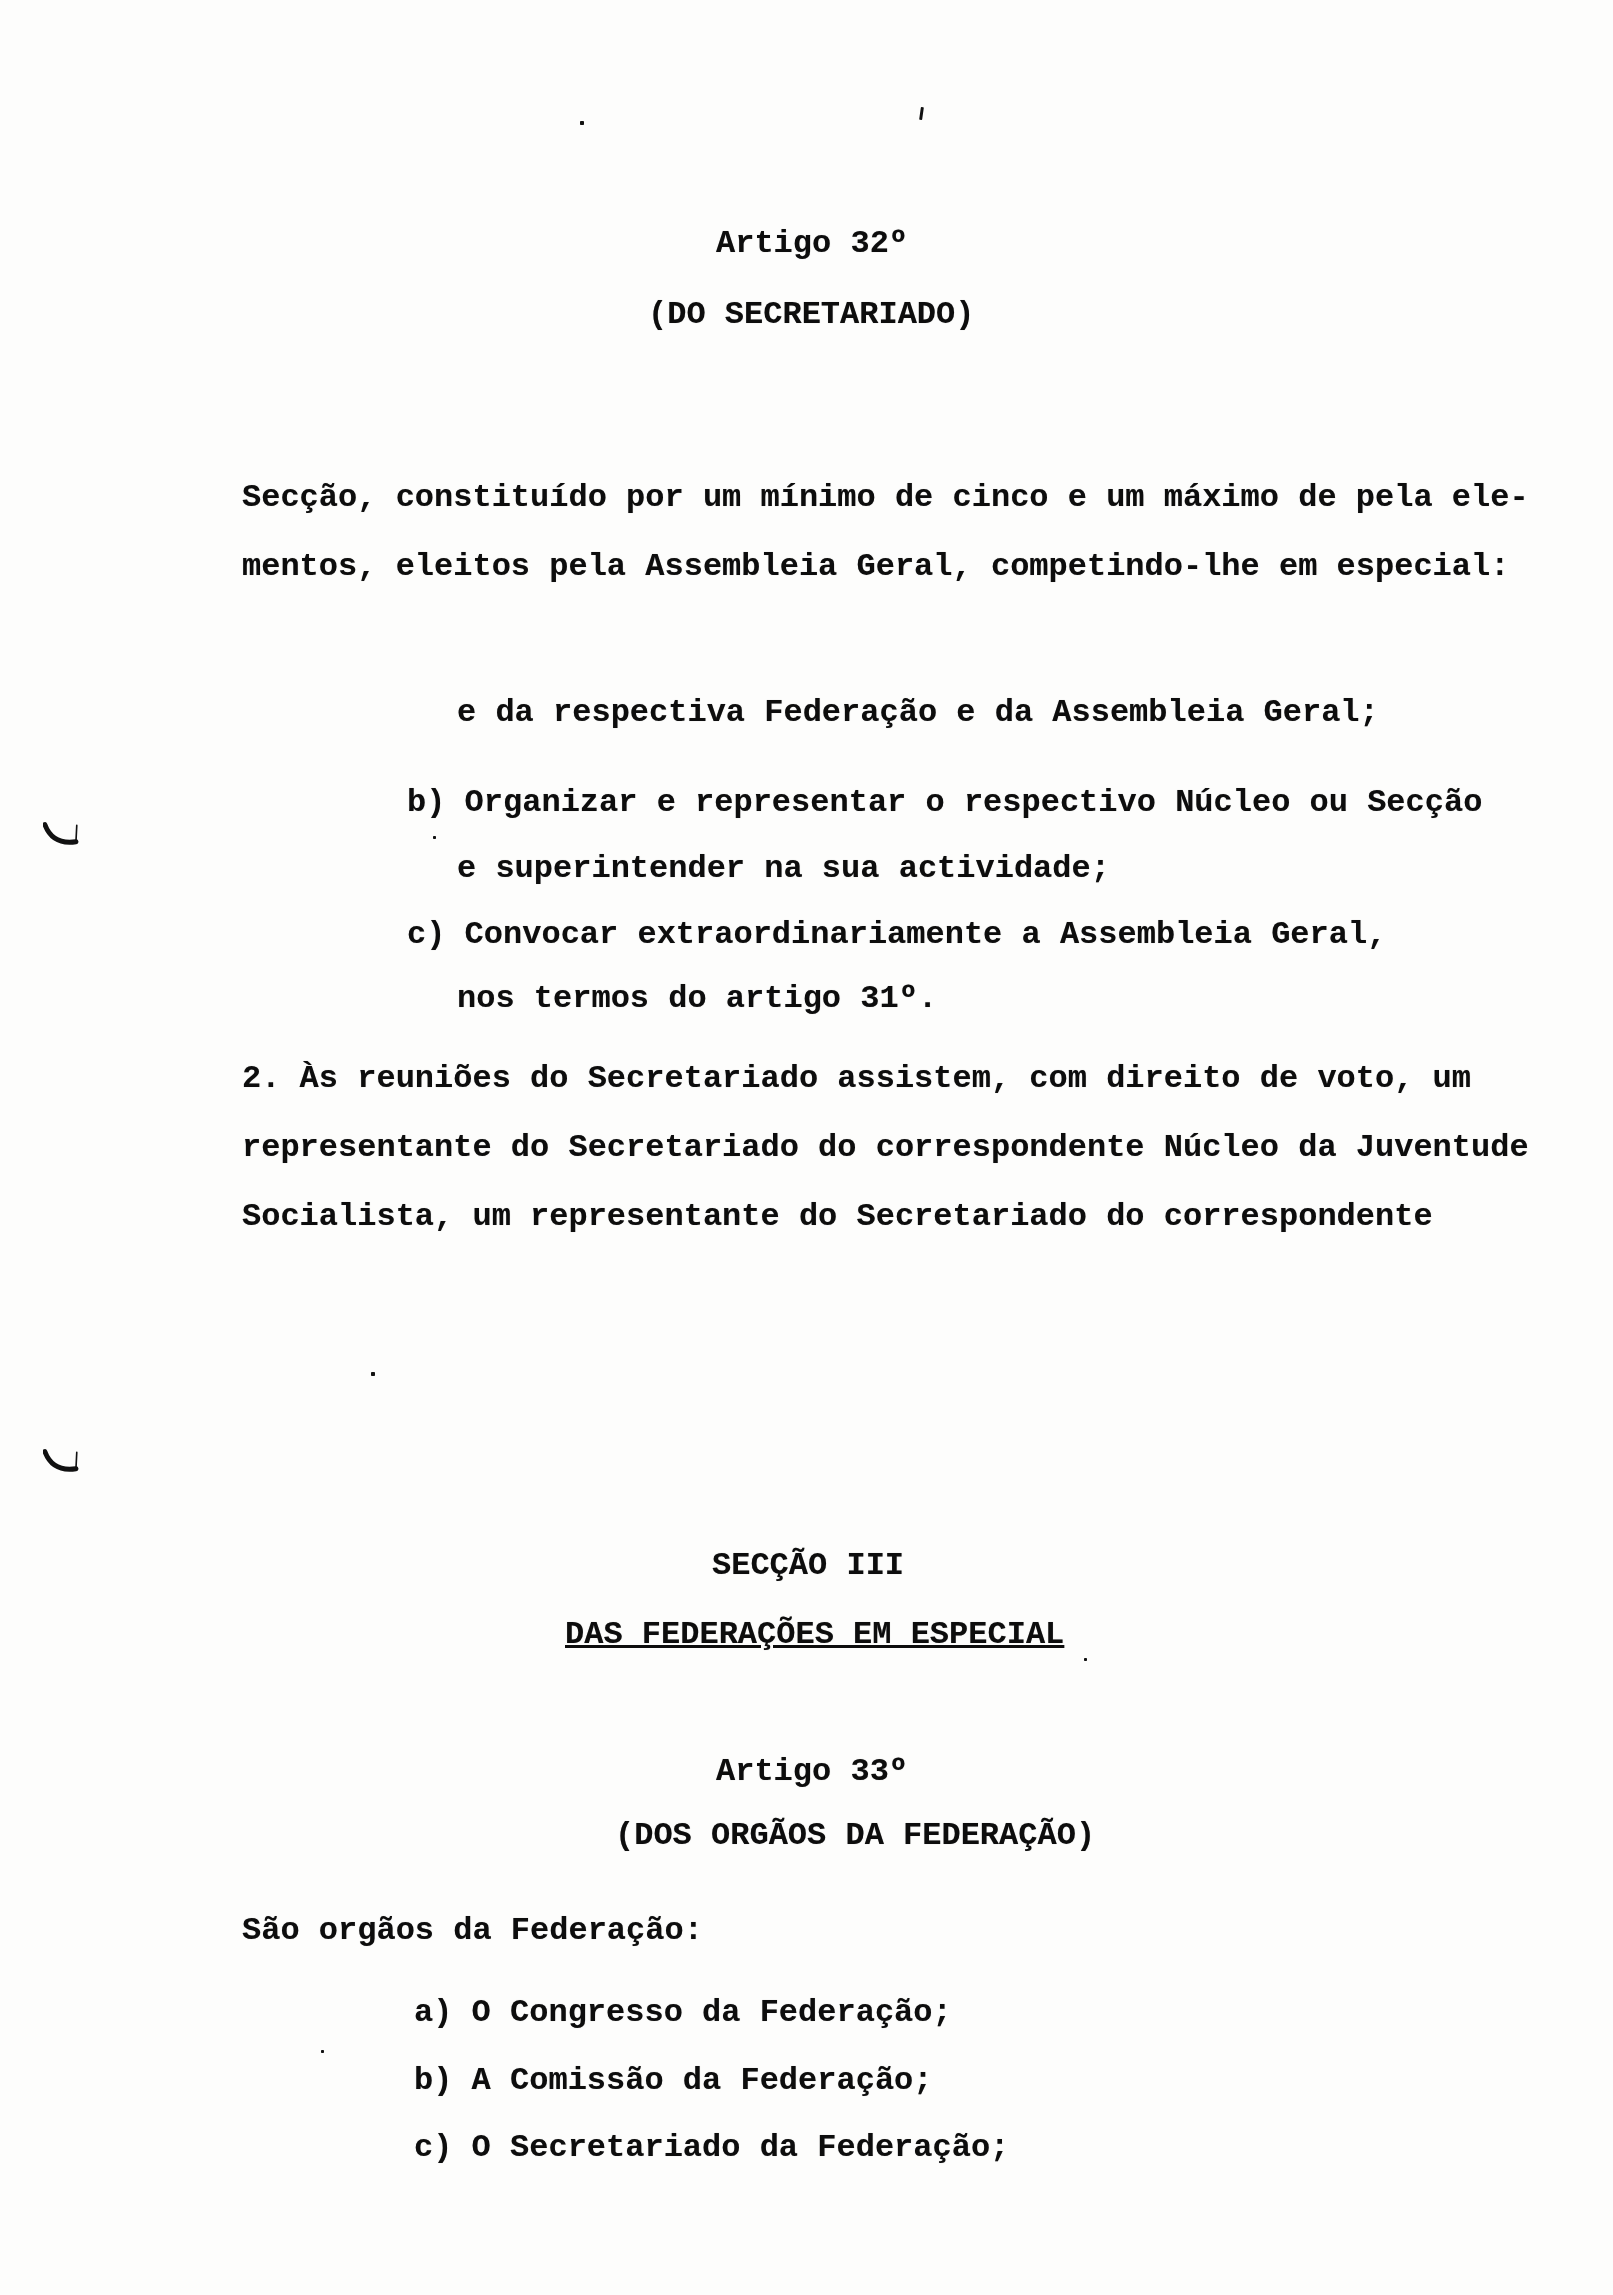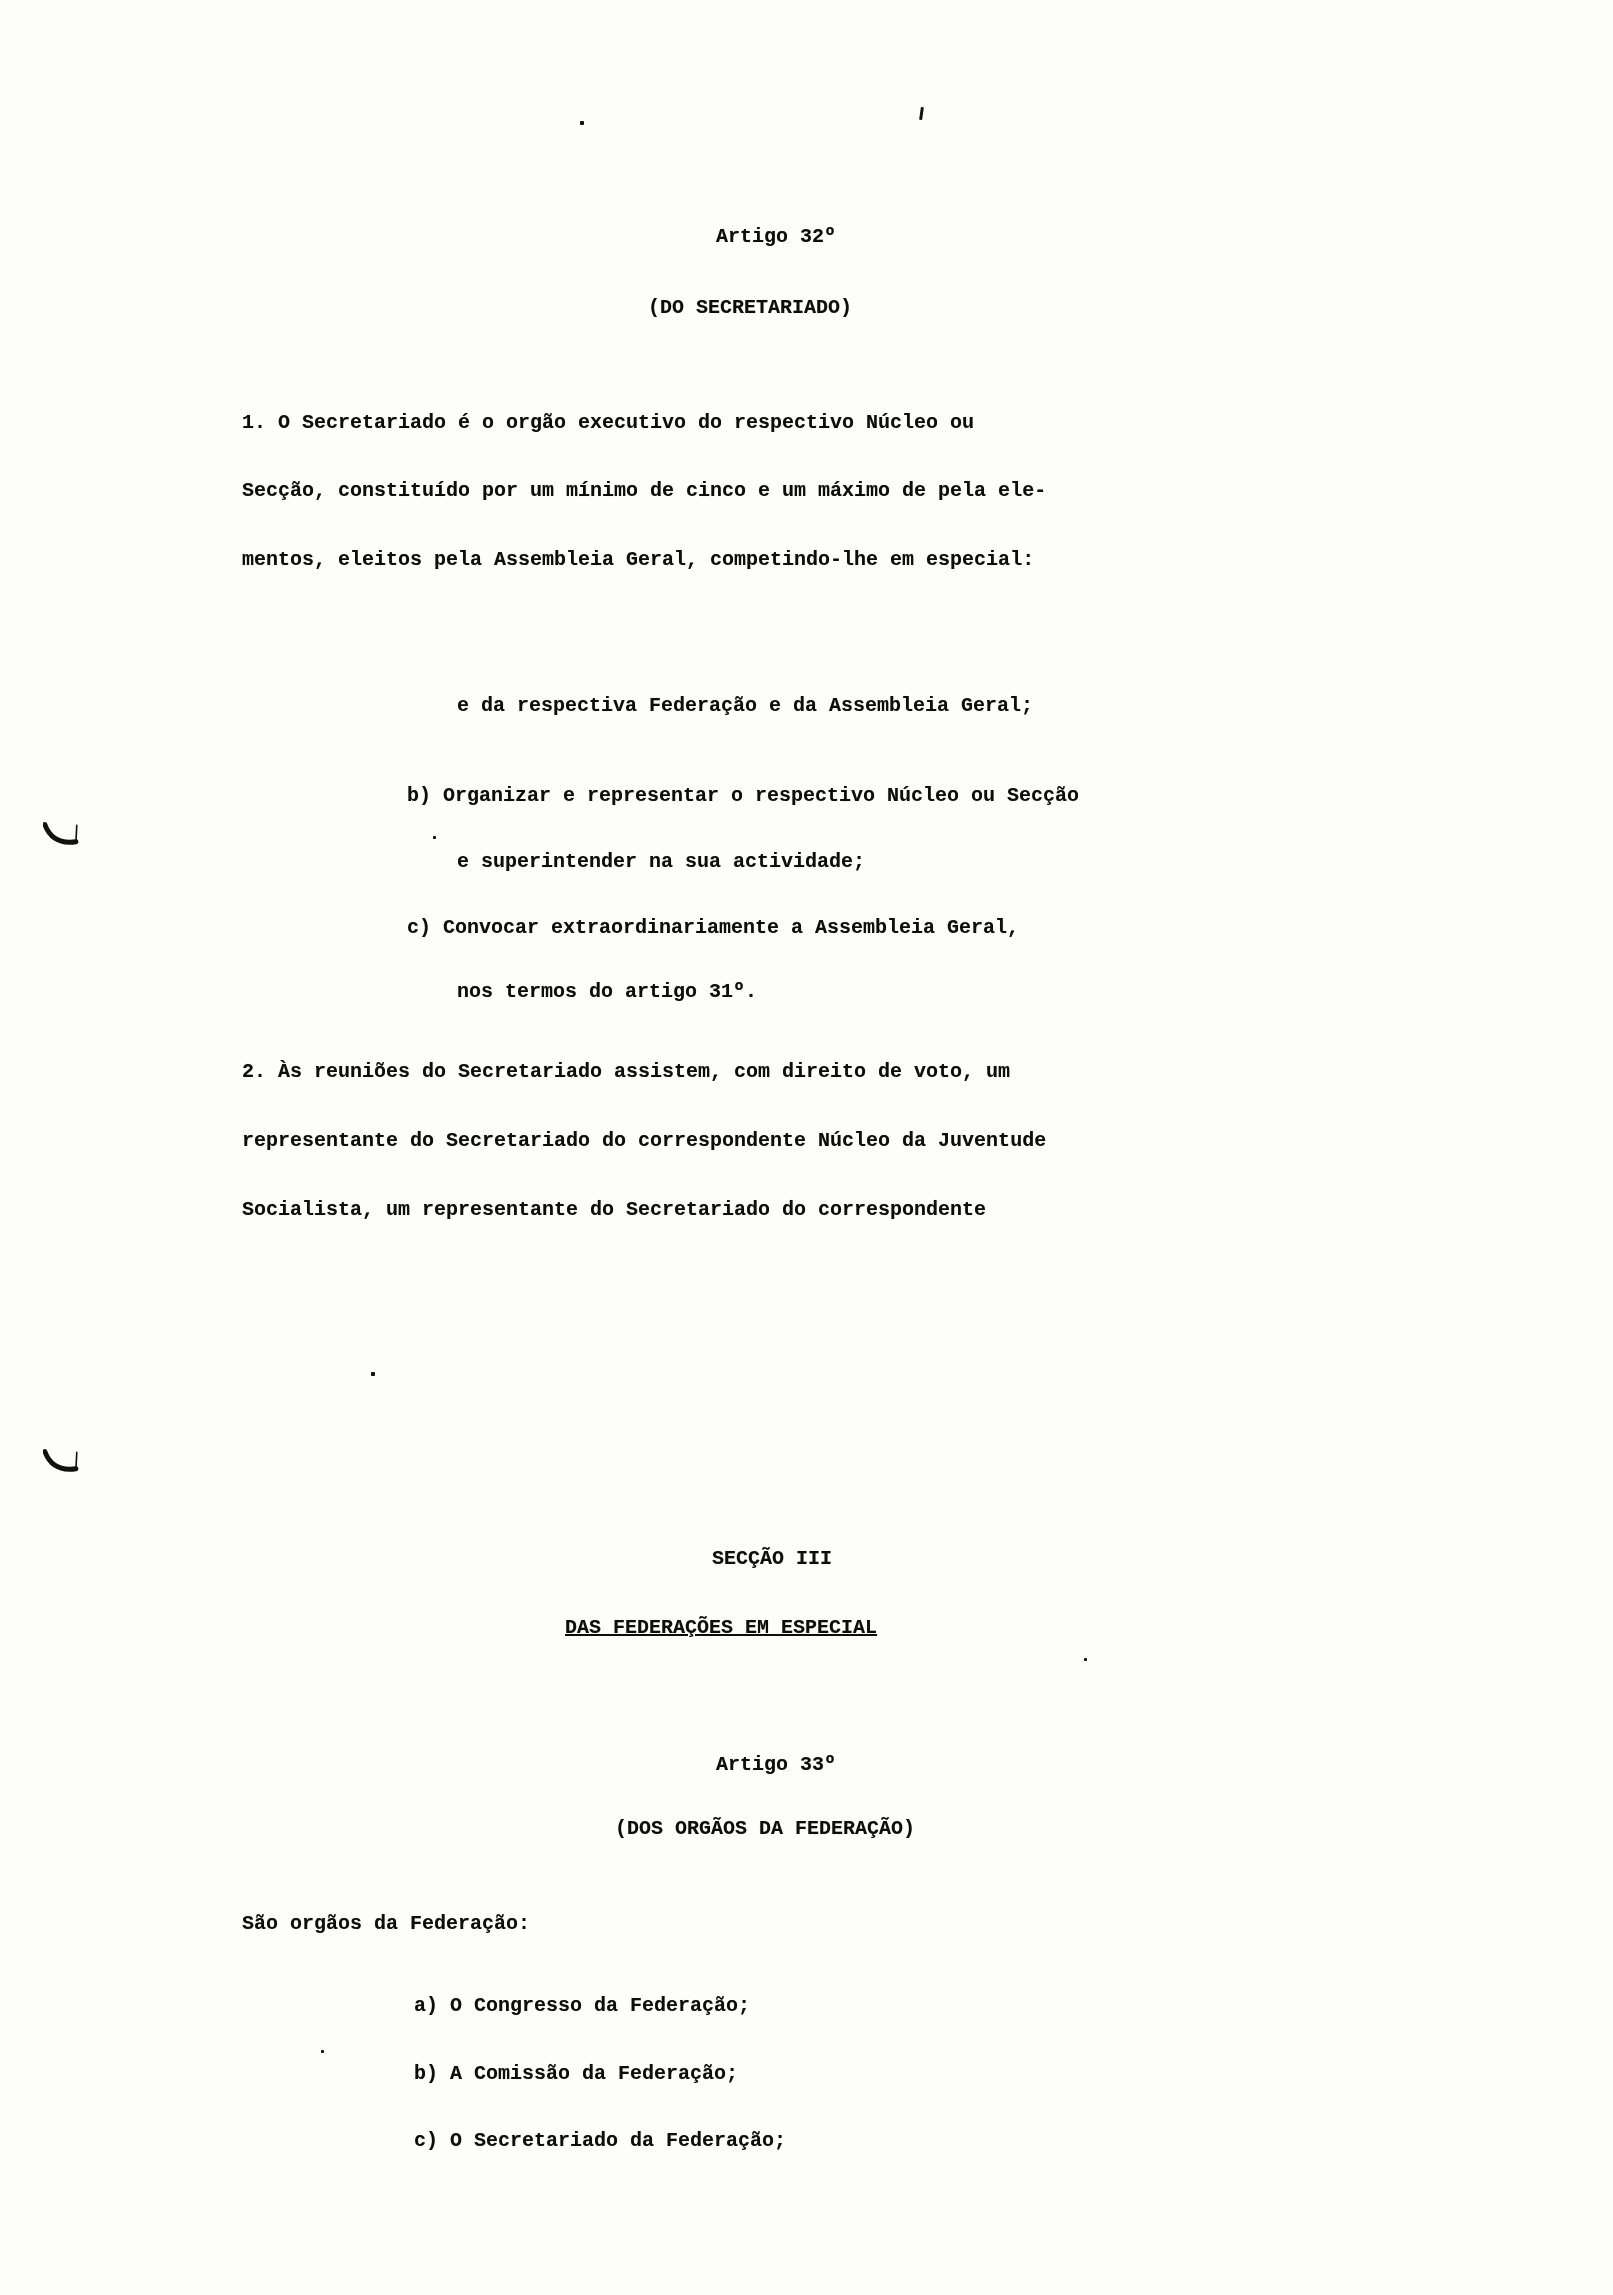--- a/index.html
+++ b/index.html
@@ -8,21 +8,21 @@
     background: #e8e8e8;
   }
   .page {
     position: relative;
     width: 1613px;
     height: 2295px;
     margin: 0 auto;
     background: #fdfdfc;
     overflow: hidden;
     font-family: "Liberation Mono", "DejaVu Sans Mono", monospace;
-    font-size: 20px;
+    font-size: 32px;
     font-weight: 700;
     color: #0d0d0d;
     text-shadow: 0 0 0.8px rgba(0,0,0,0.35);
   }
   .line {
     position: absolute;
     white-space: pre;
     line-height: 1.1;
   }
   .mark-svg {
@@ -37,21 +37,20 @@
   }
 </style>
 </head>
 <body>
 
 <div class="page">
 
   <div class="line" style="left:716px; top:226px;">Artigo 32º</div>
   <div class="line" style="left:648px; top:297px;">(DO SECRETARIADO)</div>
 
-  <div class="line" style="left:242px; top:412px;">1. O Secretariado é o orgão executivo do respectivo Núcleo ou</div>
   <div class="line" style="left:242px; top:480px;">Secção, constituído por um mínimo de cinco e um máximo de pela ele-</div>
   <div class="line" style="left:242px; top:549px;">mentos, eleitos pela Assembleia Geral, competindo-lhe em especial:</div>
 
   <div class="line" style="left:457px; top:695px;">e da respectiva Federação e da Assembleia Geral;</div>
 
   <div class="line" style="left:457px; top:851px;">e superintender na sua actividade;</div>
   <div class="line" style="left:407px; top:785px;">b) Organizar e representar o respectivo Núcleo ou Secção</div>
 
   <div class="line" style="left:407px; top:917px;">c) Convocar extraordinariamente a Assembleia Geral,</div>
   <div class="line" style="left:457px; top:981px;">nos termos do artigo 31º.</div>

